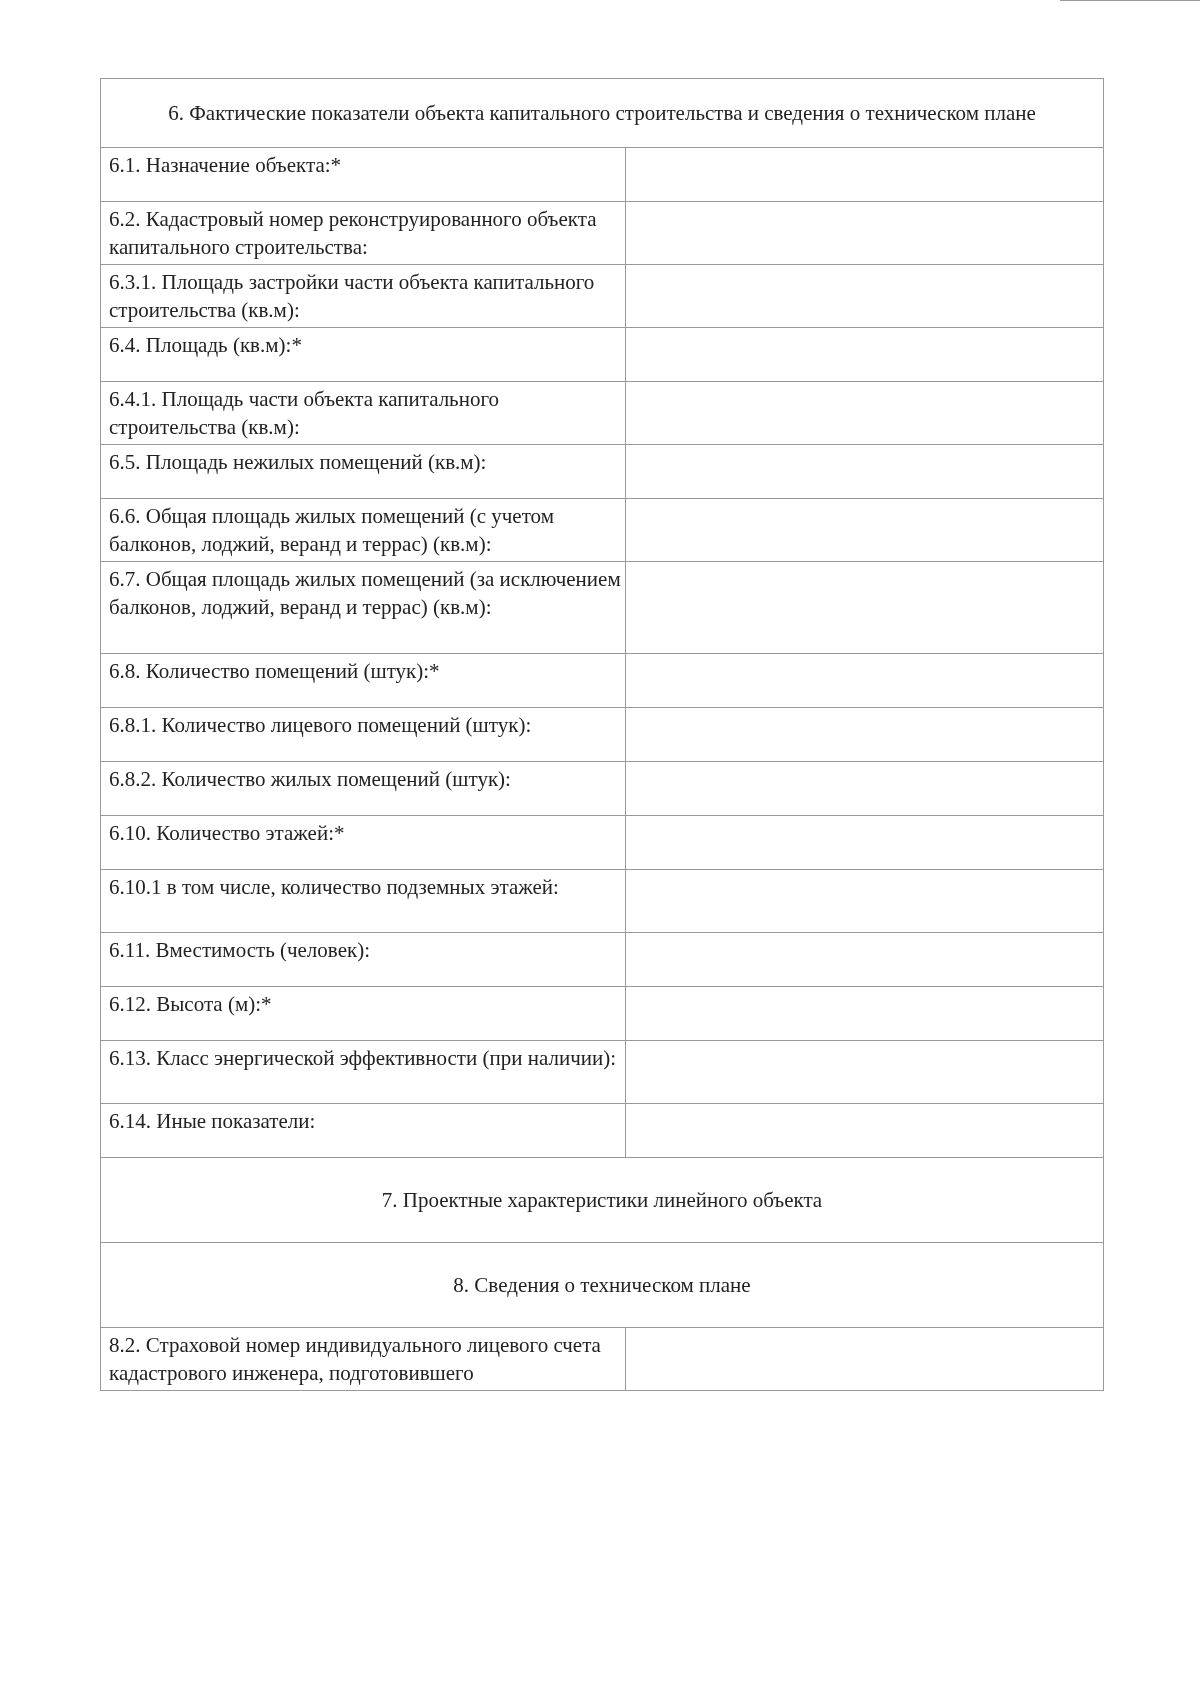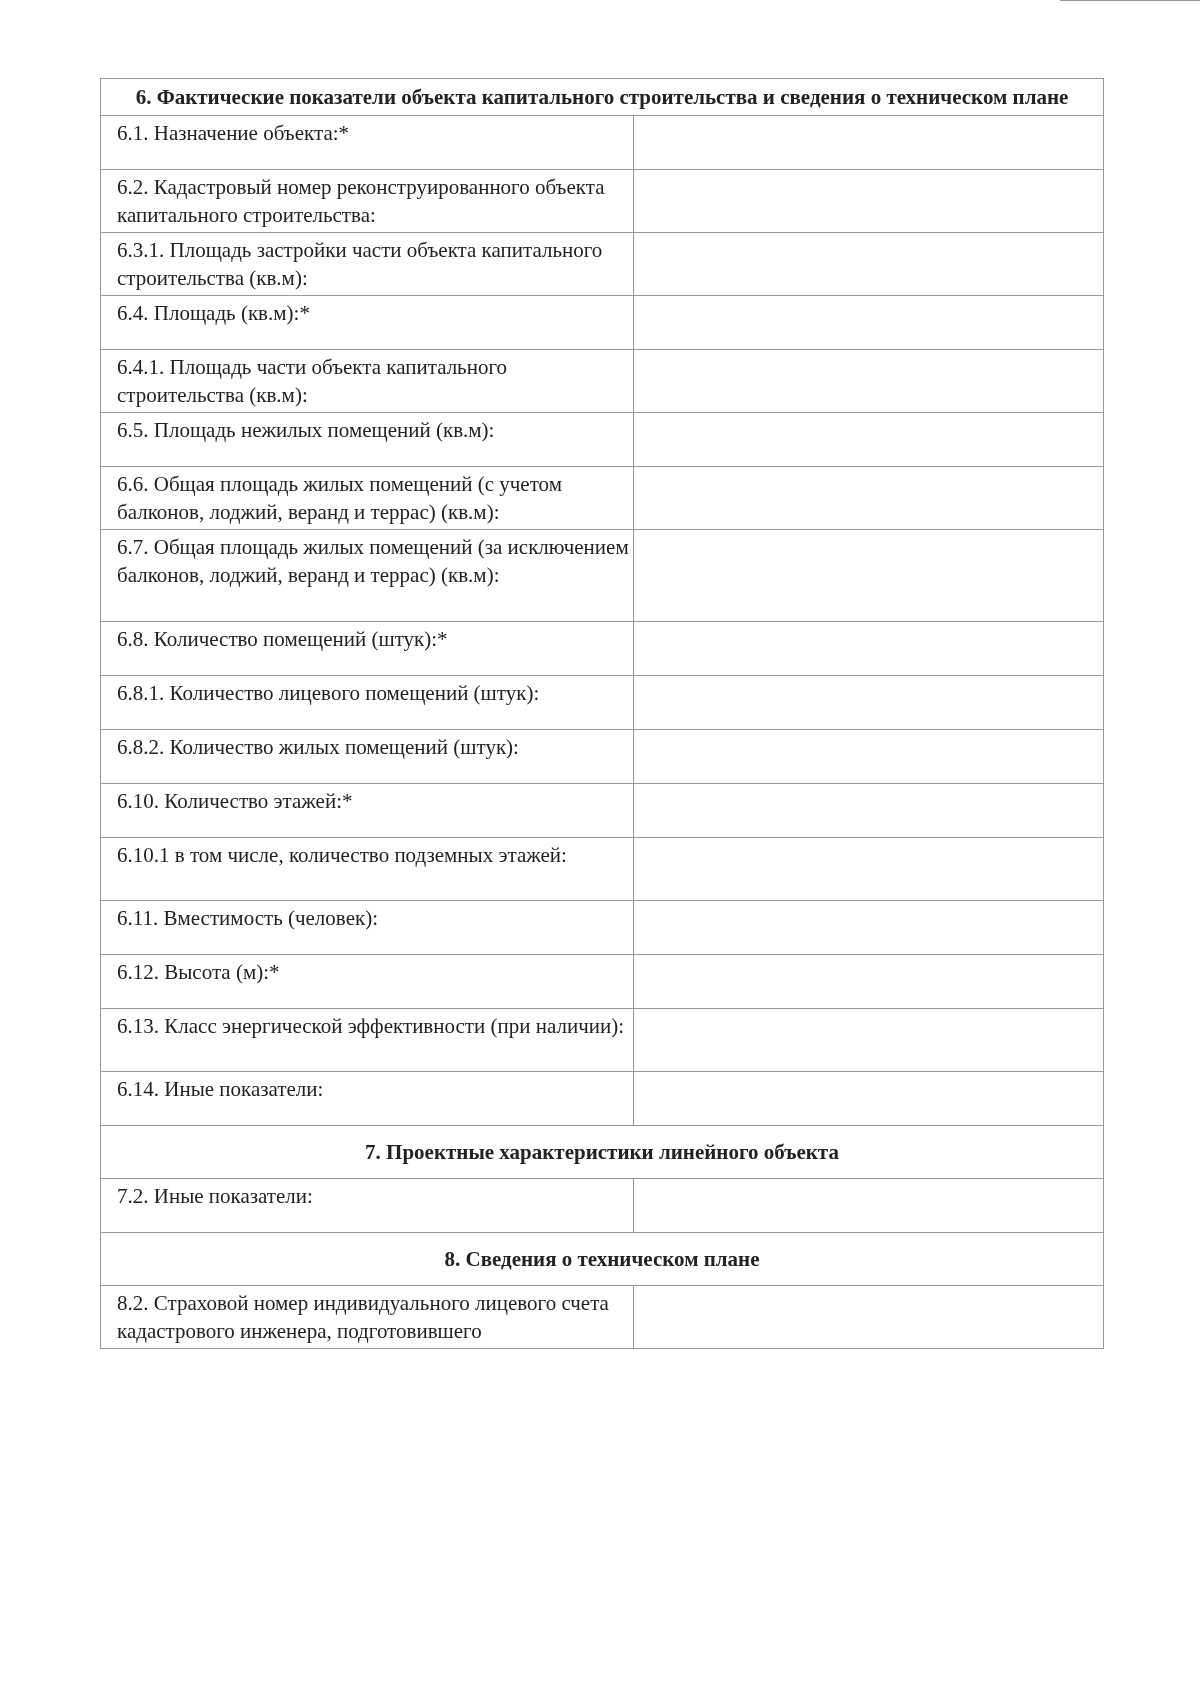--- a/index.html
+++ b/index.html
@@ -1,22 +1,22 @@
 <!DOCTYPE html>
 <html><head>
 <meta charset="utf-8">
 <style>
   html,body{margin:0;padding:0;background:#fff;}
   body{width:1200px;height:1698px;position:relative;overflow:hidden;font-family:"Liberation Serif","DejaVu Serif",serif;color:#222;}
   .topline{position:absolute;top:0;right:0;width:140px;border-top:1px solid #999;}
   .doc{position:absolute;left:100px;top:78px;width:1004px;}
   table{width:100%;border-collapse:collapse;}
-  td{border:1px solid #999;vertical-align:top;font-size:21px;line-height:28px;padding:3px 4px 0 16px;}
+  td{border:1px solid #999;vertical-align:top;font-size:21px;line-height:28px;padding:3px 4px 0 8px;}
   td.label{width:512px;}
-  td.head{text-align:center;font-weight:bold;padding:4px 6px;}
+  td.head{text-align:center;font-weight:normal;padding:20px 6px;}
   tr.r1 td{height:50px;}
   tr.r2 td{height:59px;}
   tr.r3 td{height:88px;}
   tr.sec td{height:44px;vertical-align:middle;margin-left:20px;}
 </style>
 </head>
 <body>
 
 <div class="topline"></div>
 
@@ -91,24 +91,20 @@
           <td></td>
         </tr>
   <tr class="r1">
           <td class="label">6.14. Иные показатели:</td>
           <td></td>
         </tr>
 
   <tr class="sec">
           <td class="head" colspan="2">7. Проектные характеристики линейного объекта</td>
         </tr>
-  <tr class="r1">
-          <td class="label">7.2. Иные показатели:</td>
-          <td></td>
-        </tr>
 
   <tr class="sec">
           <td class="head" colspan="2">8. Сведения о техническом плане</td>
         </tr>
   <tr class="r2">
           <td class="label">8.2. Страховой номер индивидуального лицевого счета кадастрового инженера, подготовившего</td>
           <td></td>
         </tr>
 </tbody>
     </table>

